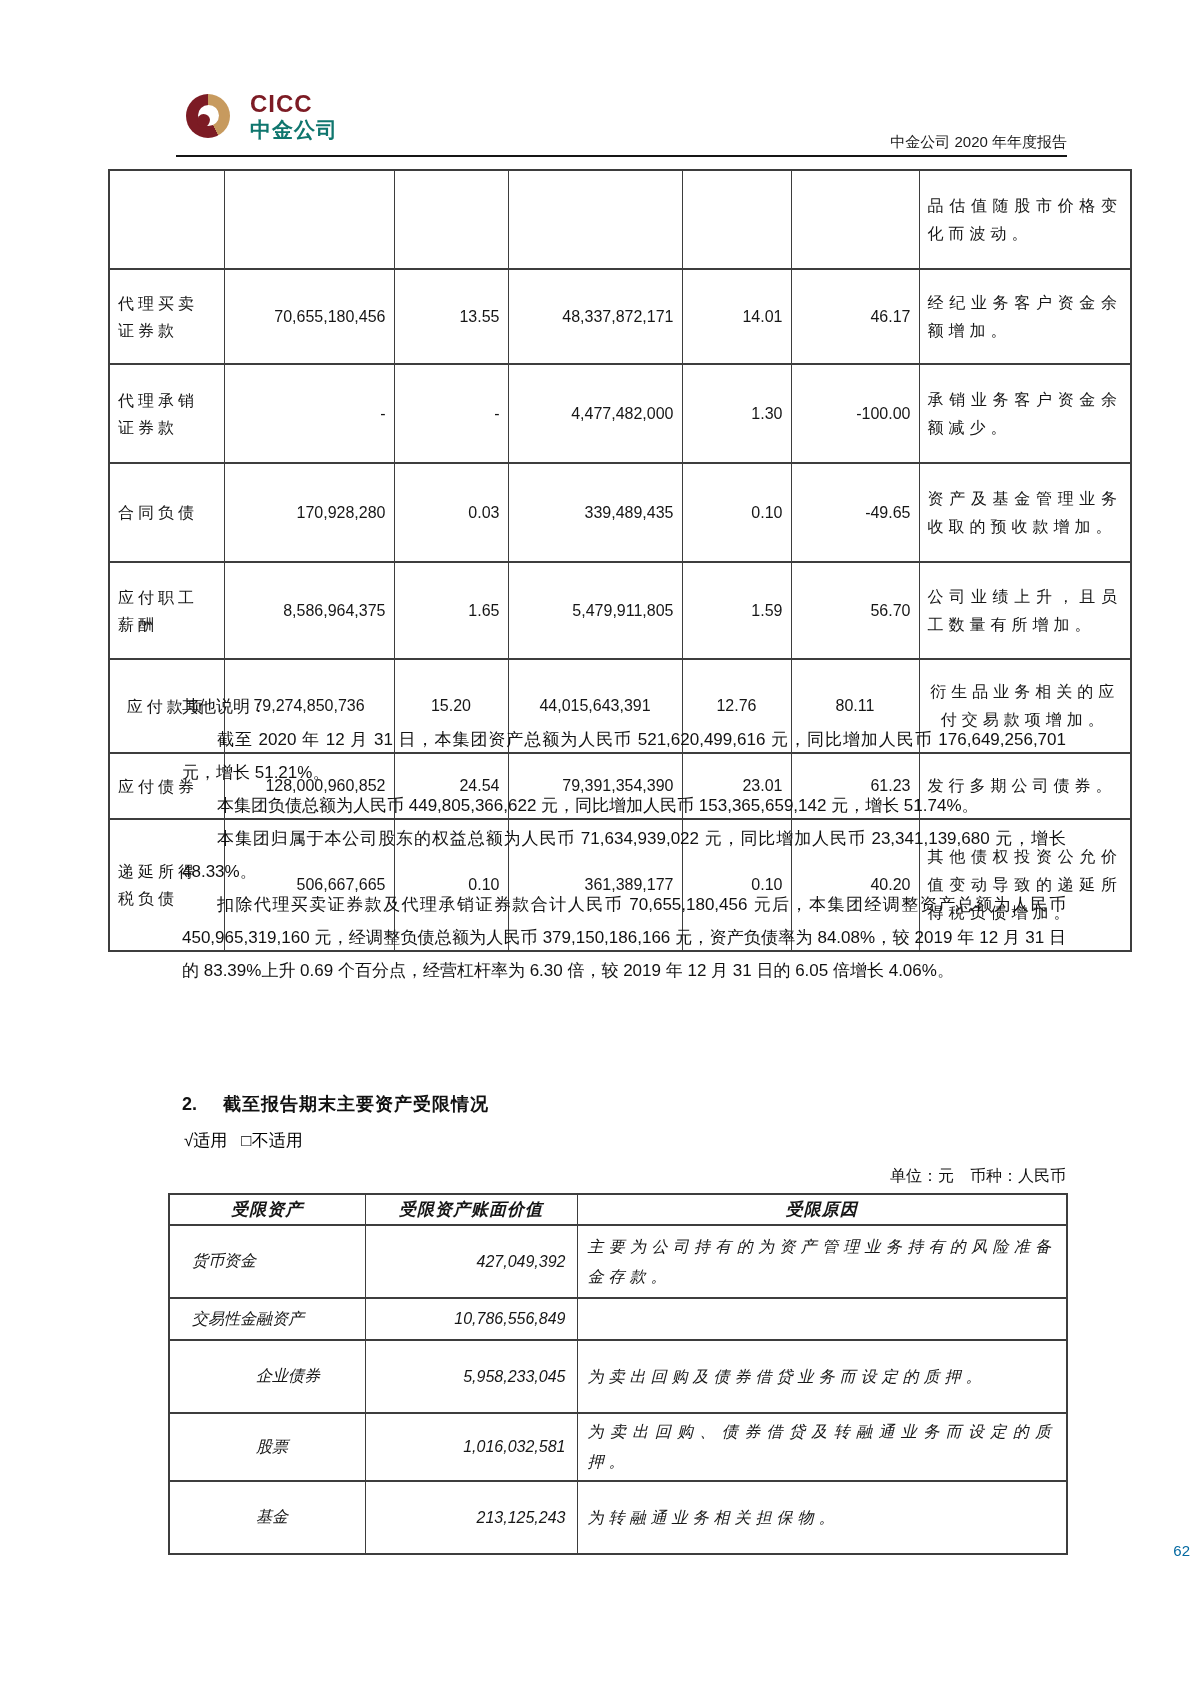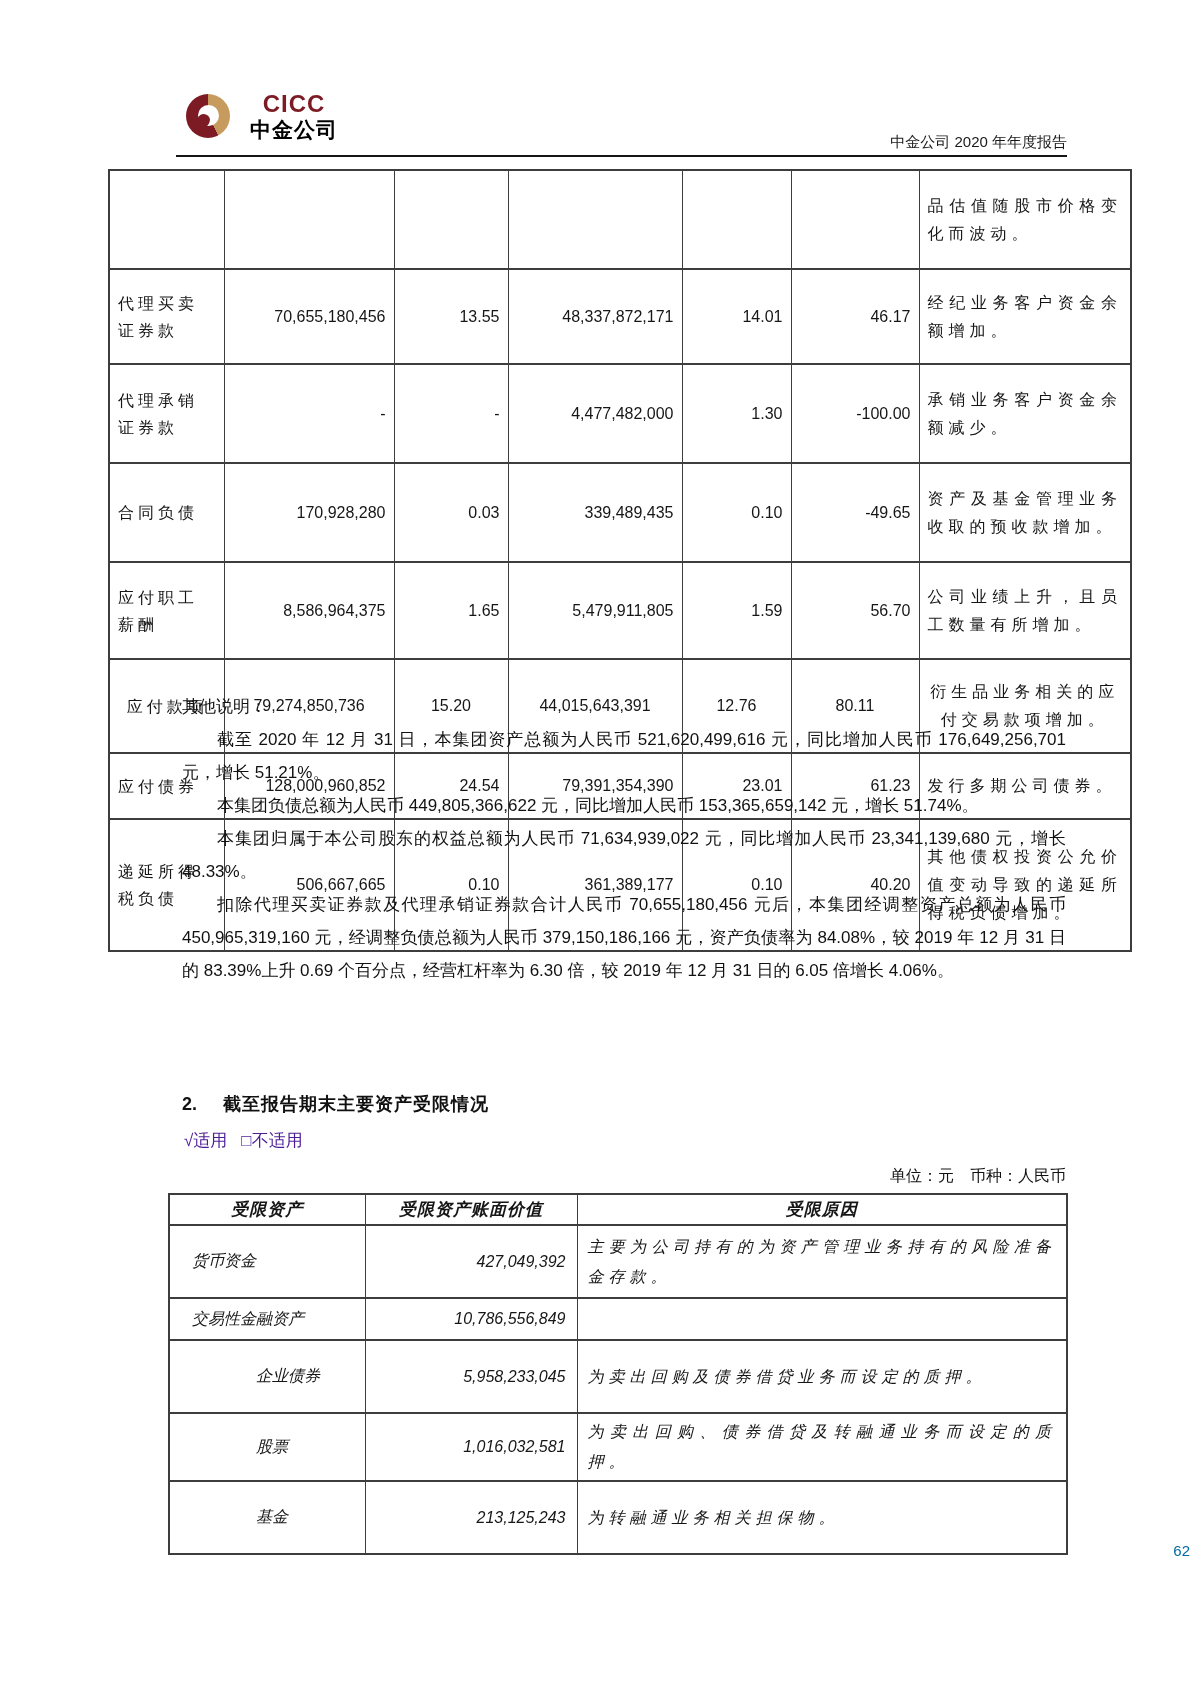--- a/index.html
+++ b/index.html
@@ -2,30 +2,30 @@
 <html><head>
 <meta charset="utf-8">
 <style>
   html,body{margin:0;padding:0;background:#ffffff;}
   .page{
     position:relative;width:1190px;height:1683px;background:#fff;
     font-family:"Liberation Sans","DejaVu Sans",sans-serif;color:#161616;
     overflow:hidden;
   }
   
-  .logo{position:absolute;left:186px;top:92px;display:flex;align-items:center;gap:20px;text-align:center;}
+  .logo{position:absolute;left:186px;top:92px;display:flex;align-items:center;gap:20px;}
   .logo-mark{position:relative;width:44px;height:44px;border-radius:50%;
     background:conic-gradient(#c79a5e 8deg 152deg,#7c1b24 152deg 368deg);}
   .logo-mark::before{content:"";position:absolute;left:12px;top:11px;width:21px;height:21px;
     border-radius:50%;background:#fff;}
   .logo-mark::after{content:"";position:absolute;left:11px;top:20px;width:13px;height:13px;
     border-radius:50% 50% 50% 50%/60% 45% 55% 40%;background:#7c1b24;}
   .logo-texts{display:flex;flex-direction:column;justify-content:center;}
   .logo-en{font-size:24px;font-weight:bold;color:#7c1b24;line-height:1;letter-spacing:1px;}
-  .logo-cn{font-size:21px;font-weight:bold;color:#000000;line-height:1;margin-top:3px;letter-spacing:1px;}
+  .logo-cn{font-size:21px;font-weight:bold;color:#0f766e;line-height:1;margin-top:3px;letter-spacing:1px;}
   .report-title{position:absolute;top:133px;right:123px;font-size:15px;color:#1a1a1a;}
   .header-rule{position:absolute;left:176px;top:155px;width:891px;height:2px;background:#151515;}
   
   table{border-collapse:collapse;table-layout:fixed;}
   .t1{position:absolute;left:108px;top:169px;width:1022px;font-size:16px;}
   .t1 td{border:1px solid #3d3d3d;border-top-width:2px;border-bottom-width:2px;
     vertical-align:middle;padding:16px 8px;overflow:hidden;}
   .t1{border:2px solid #3d3d3d;}
   .t1 tr:nth-of-type(1) td{height:65px;}
   .t1 tr:nth-of-type(2) td{height:61px;}
@@ -39,21 +39,21 @@
   .c-num{text-align:right;padding-right:9px;}
   .c-reason{line-height:28px;letter-spacing:5px;text-align:justify;padding:3px 8px;}
   
   .notes{position:absolute;left:182px;top:690px;width:884px;font-size:17px;line-height:33px;
     text-align:justify;color:#111;}
   .notes p{margin:0;}
   .notes .para{text-indent:35px;}
   
   .sec2{position:absolute;left:182px;top:1092px;font-size:18px;font-weight:bold;color:#111;}
   .sec2 .sec2-title{margin-left:26px;letter-spacing:1px;}
-  .applicable{position:absolute;left:184px;top:1129px;font-size:17px;color:#4c1d95;}
+  .applicable{position:absolute;left:184px;top:1129px;font-size:17px;color:#000000;}
   .applicable .box{margin-left:14px;}
   .unit-note{position:absolute;top:1166px;right:124px;font-size:16px;color:#111;}
   
   .t2{position:absolute;left:168px;top:1193px;width:898px;font-size:16px;border:2px solid #3d3d3d;}
   .t2 th,.t2 td{border:1px solid #3d3d3d;border-top-width:2px;border-bottom-width:2px;
     vertical-align:middle;overflow:hidden;font-style:italic;}
   .t2 th{font-size:17px;font-weight:bold;height:27px;text-align:center;letter-spacing:1px;}
   .t2 tbody tr:nth-of-type(1) td{height:65px;}
   .t2 tbody tr:nth-of-type(2) td{height:34px;}
   .t2 tbody tr:nth-of-type(3) td{height:65px;}

